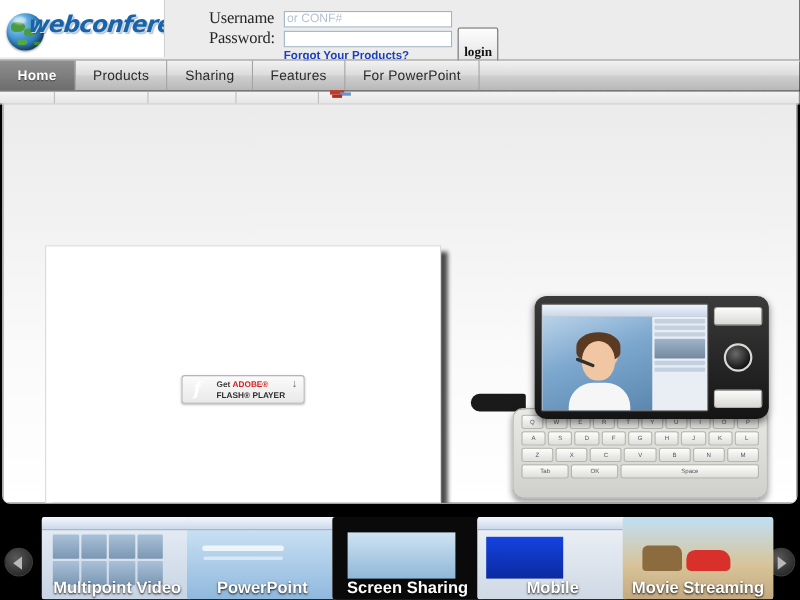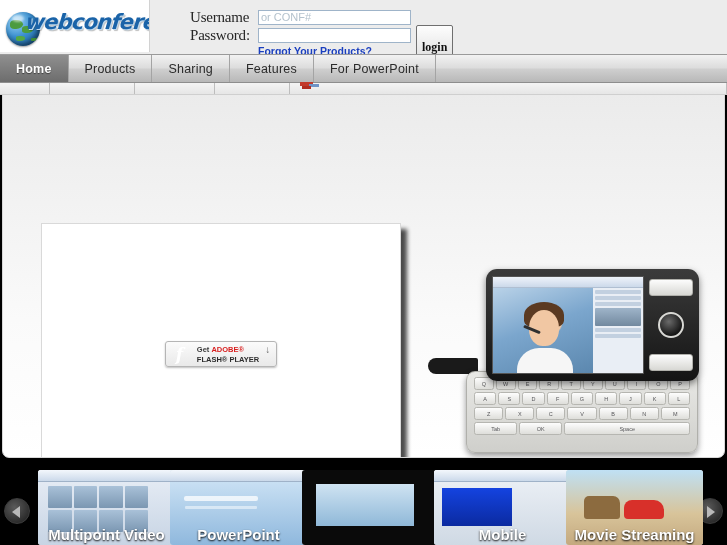--- a/index.html
+++ b/index.html
@@ -480,20 +480,21 @@
     <div class="cap">Multipoint Video</div>
   </div>
 
   <div class="slide" id="slide1">
     <div class="thumb thumb-win" id="t1"></div>
     <div class="cap">PowerPoint</div>
   </div>
 
   <div class="slide" id="slide2">
     <div class="thumb" id="t2"></div>
+    <div class="cap">Screen Sharing</div>
   </div>
 
   <div class="slide" id="slide3">
     <div class="thumb thumb-win" id="t3"></div>
     <div class="cap">Mobile</div>
   </div>
 
   <div class="slide" id="slide4">
     <div class="thumb" id="t4"></div>
     <div class="cap">Movie Streaming</div>

